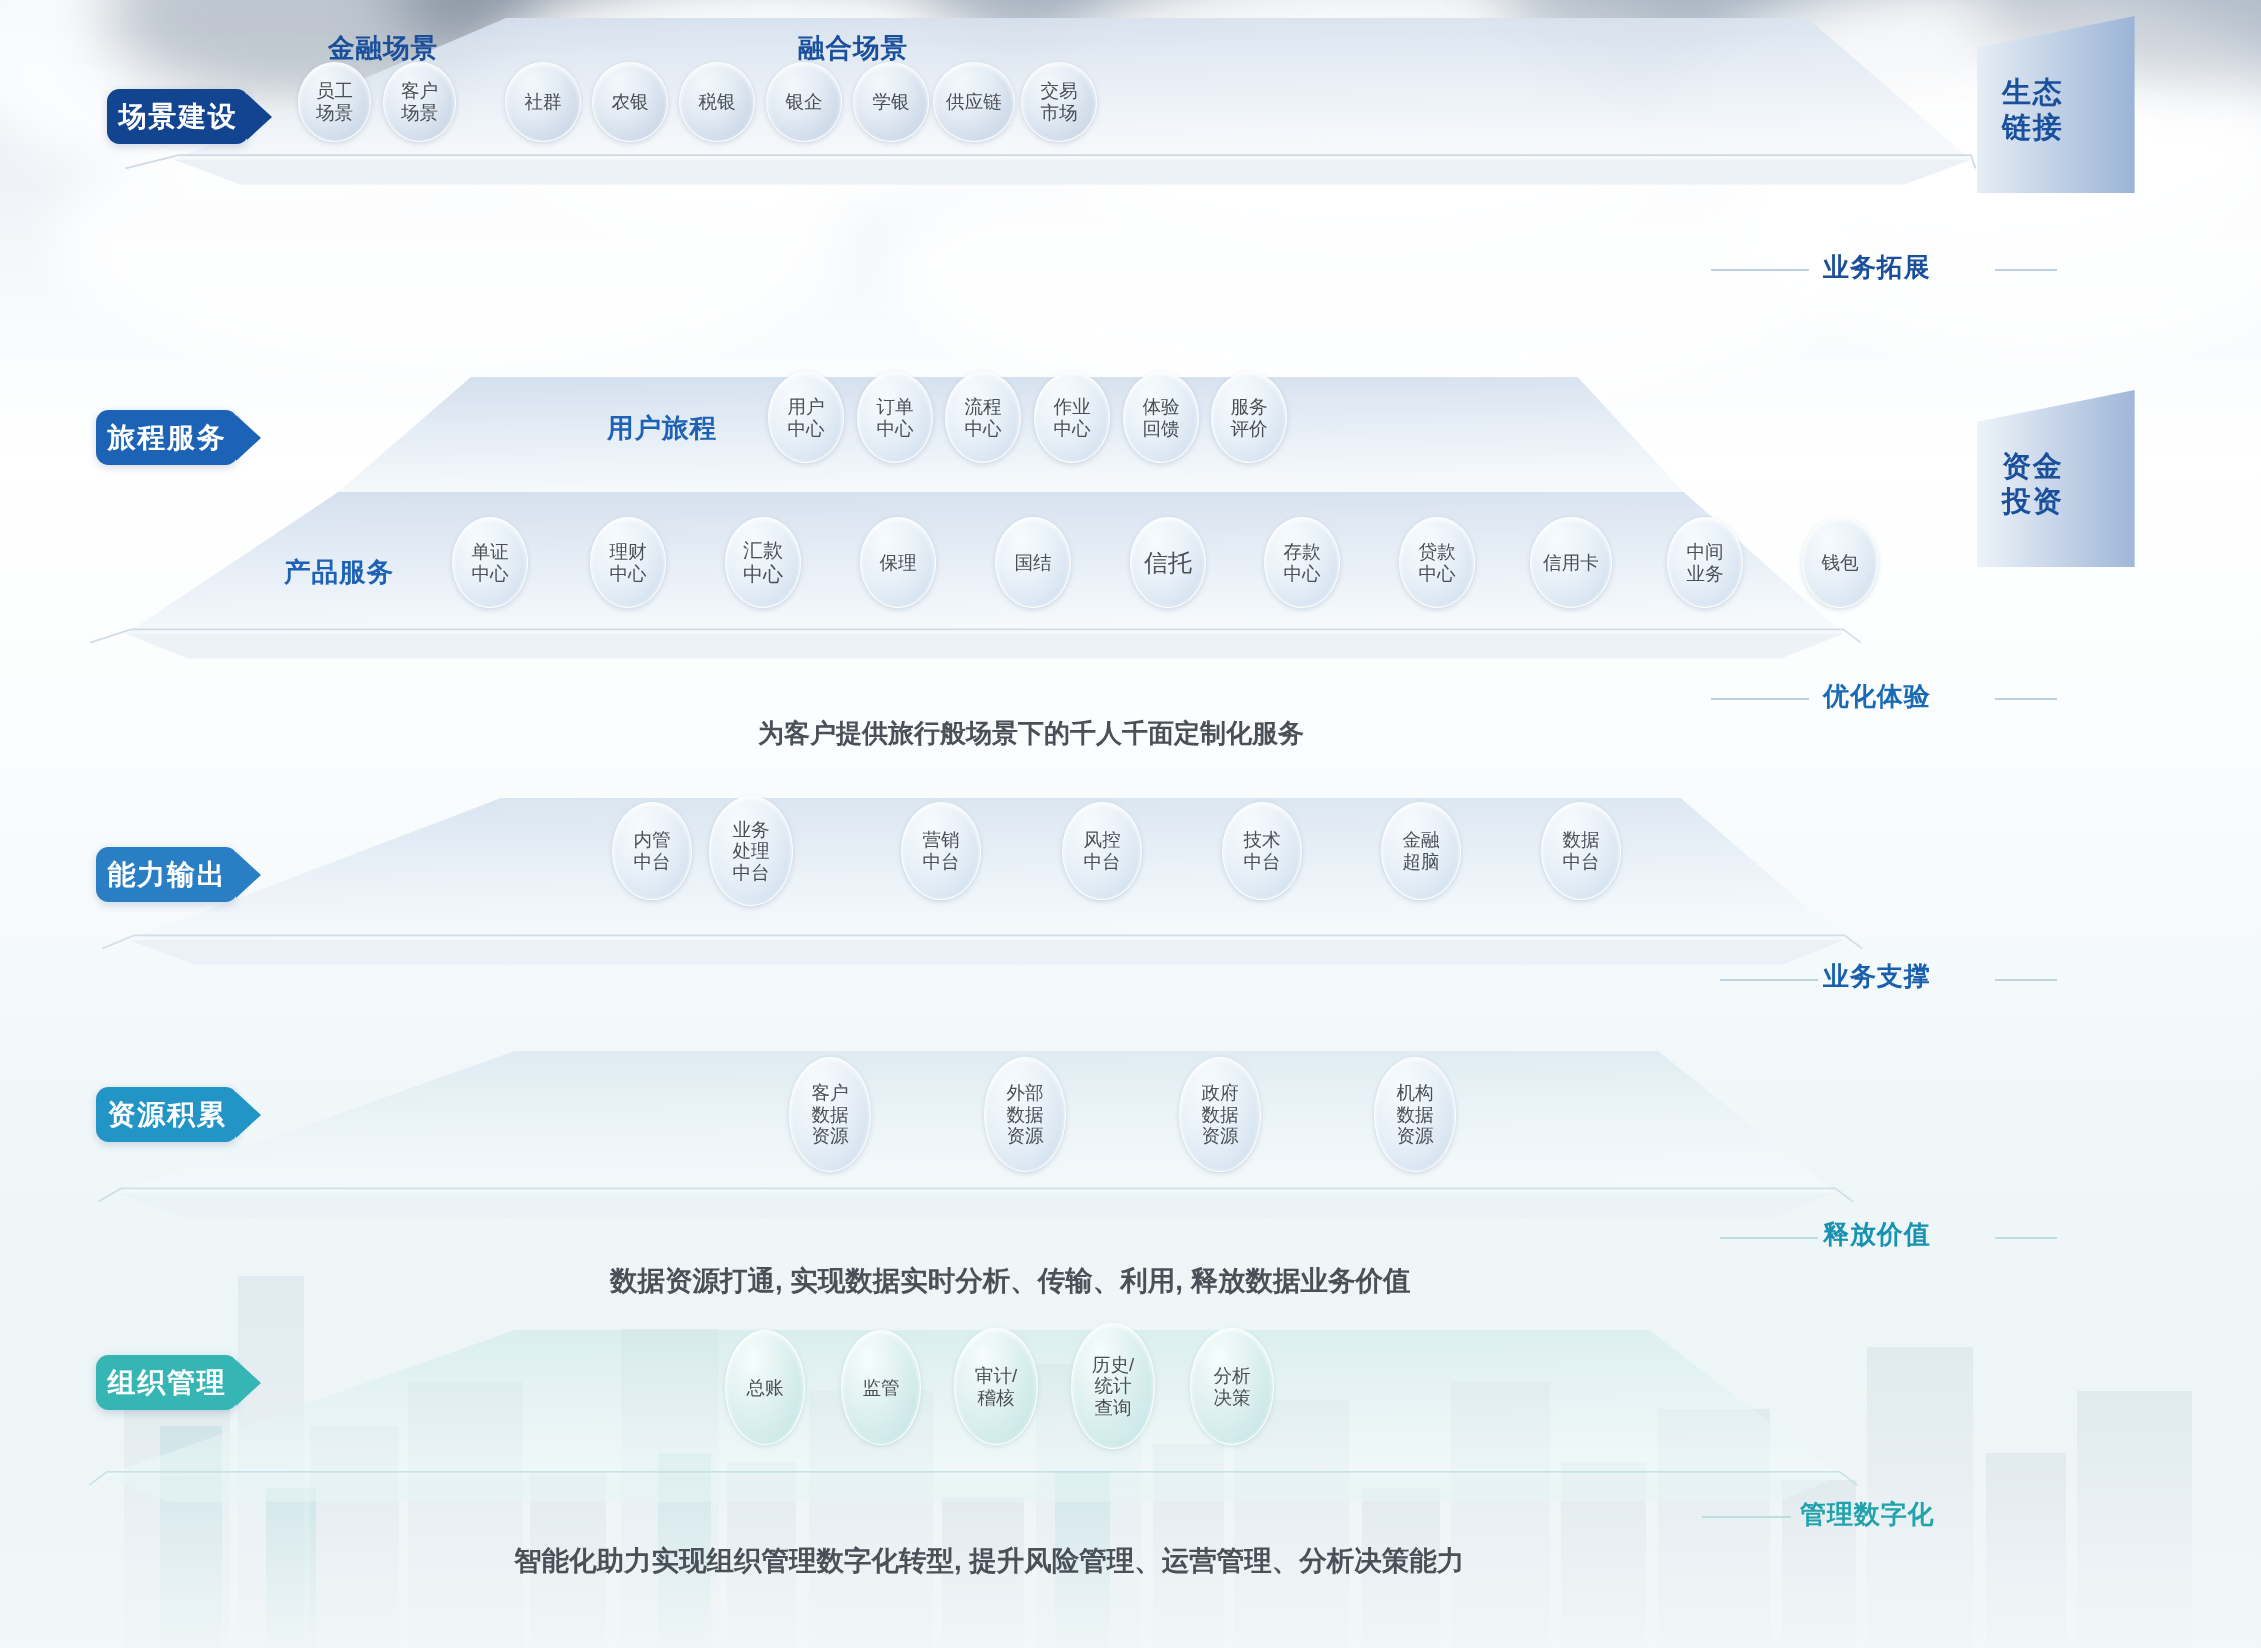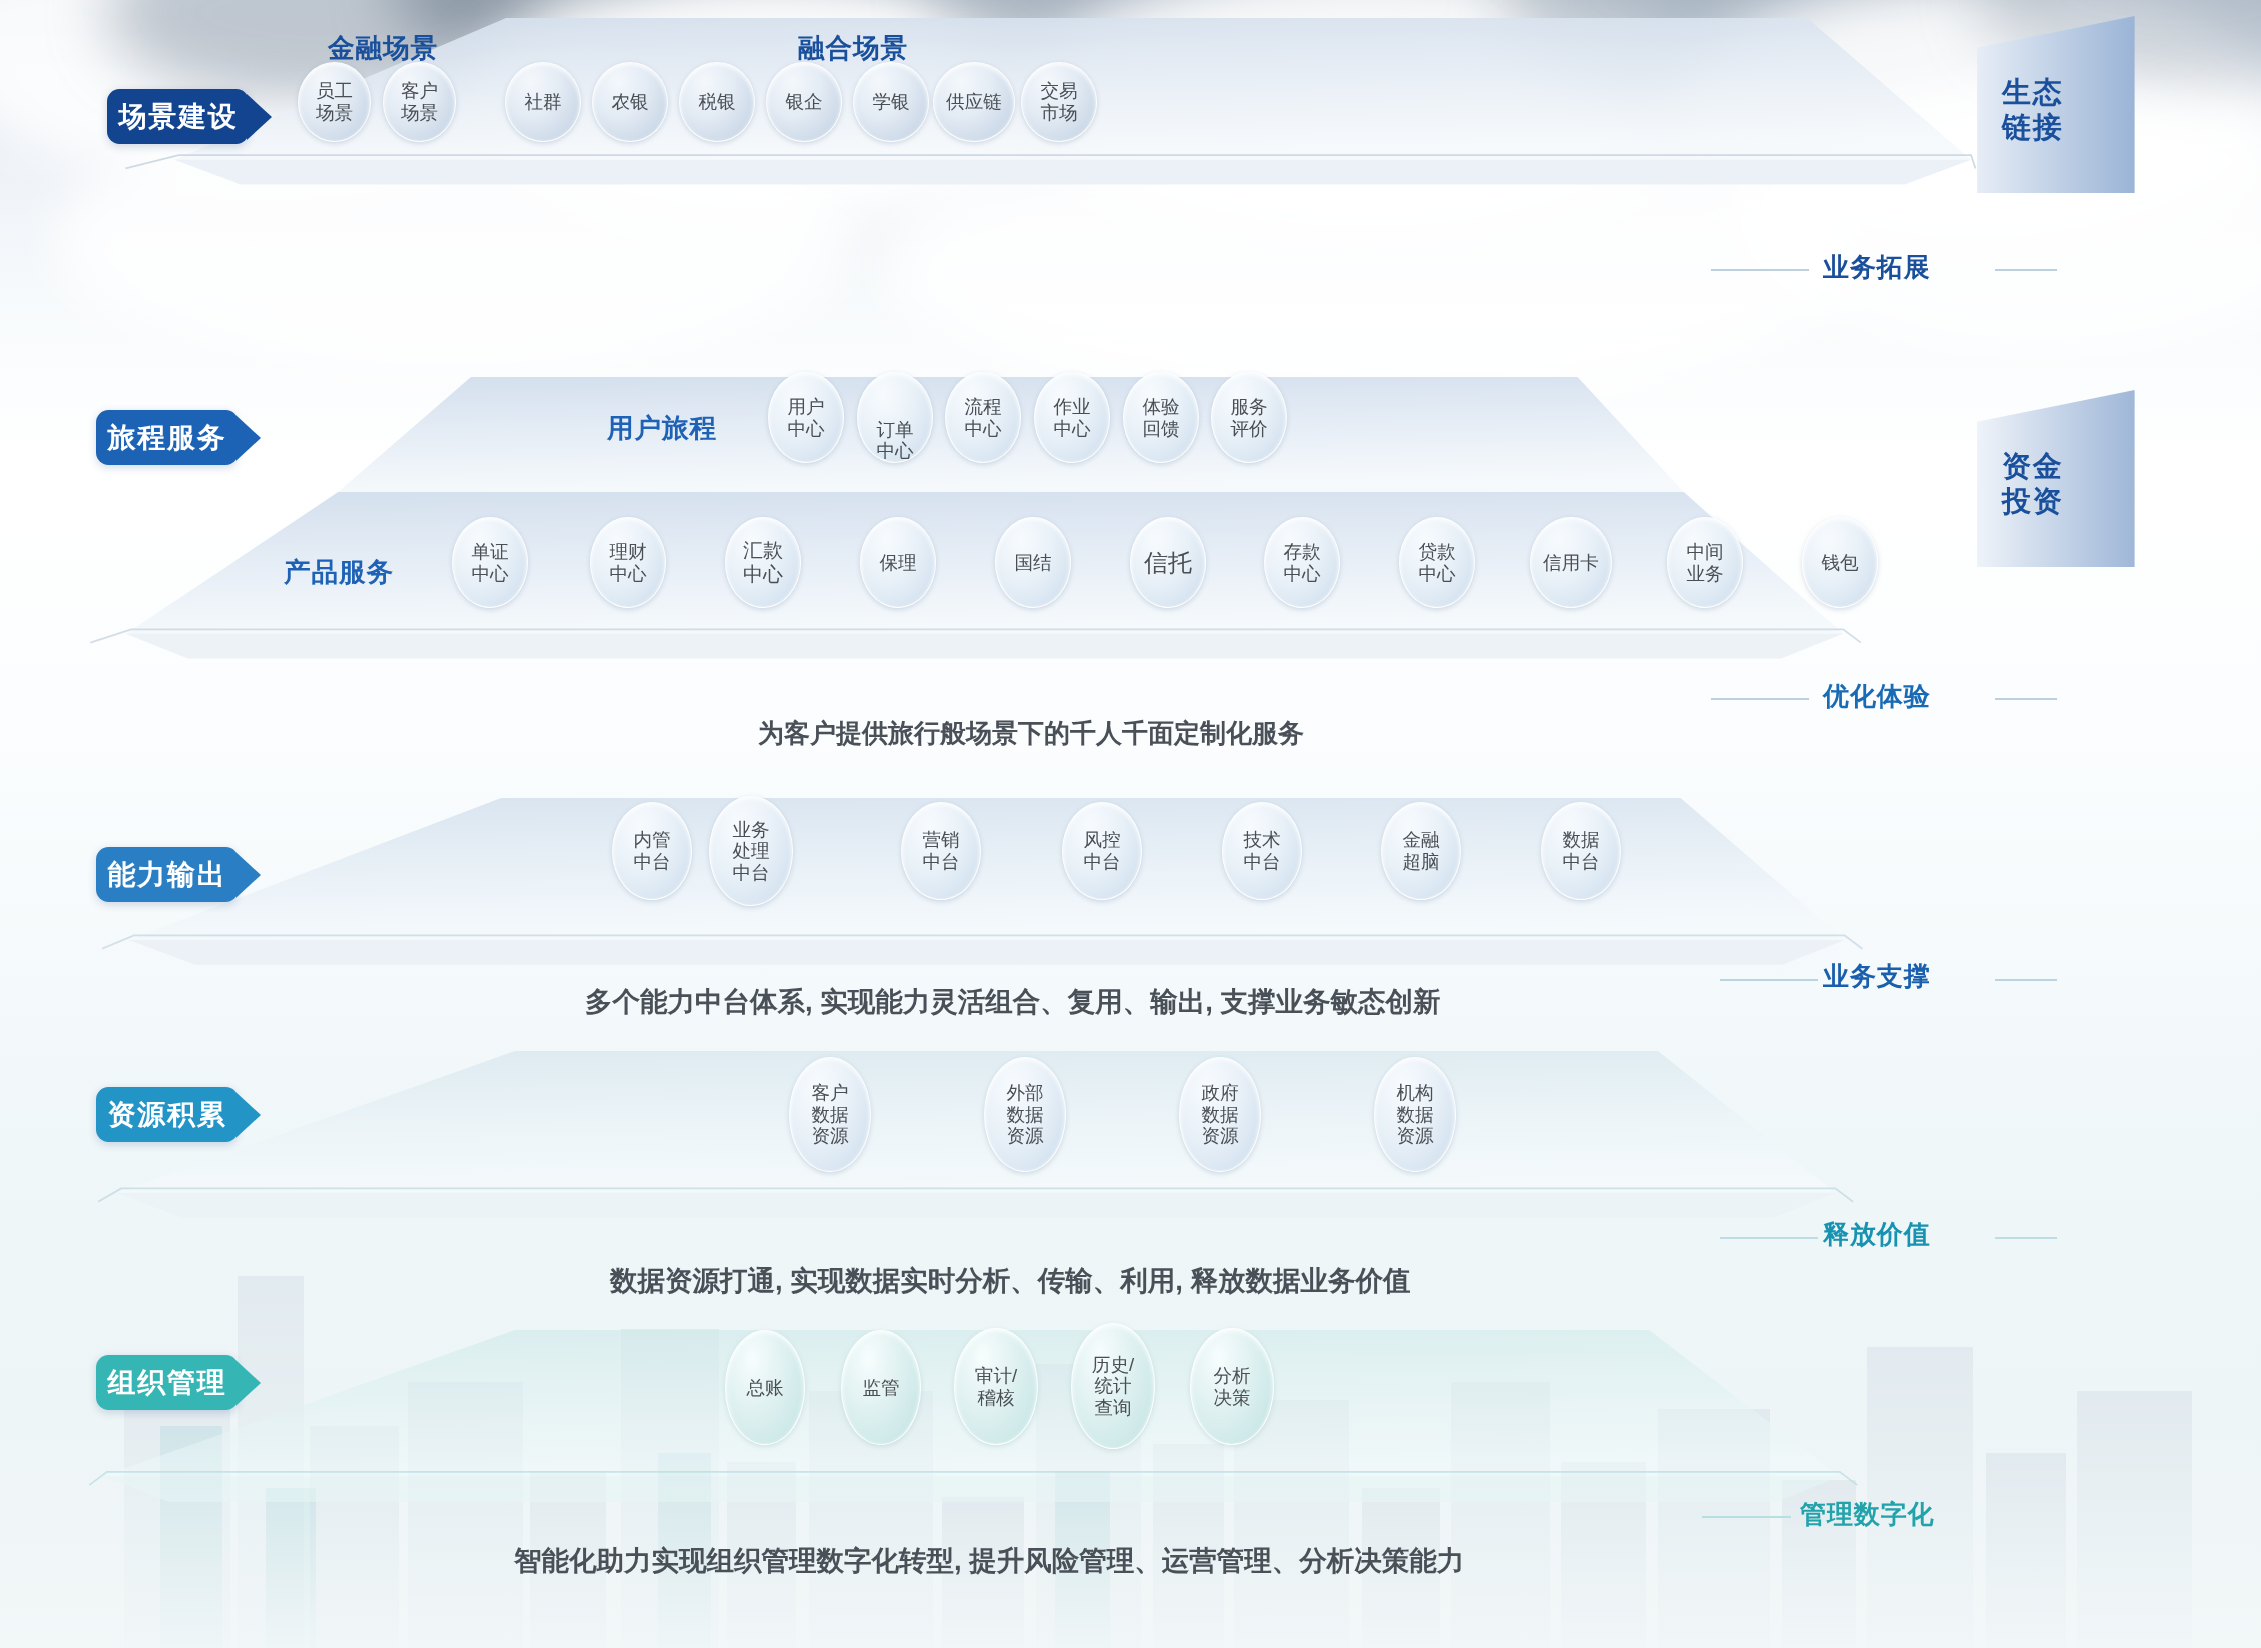--- a/index.html
+++ b/index.html
@@ -326,21 +326,21 @@
   </div>
 
   <div class="rowLabel" style="left:607px; top:410px; font-size:26.6px;">用户旅程</div>
 
   <div class="node lblue" style="left:768px; top:372px; width:74px; height:89px; font-size:18.6px;">
     <div>
         <span>用户</span>
         <span>中心</span>
       </div>
   </div>
-  <div class="node lblue" style="left:857px; top:372px; width:74px; height:89px; font-size:18.6px;align-items:flex-end;">
+  <div class="node lblue" style="left:857px; top:372px; width:74px; height:89px; font-size:18.6px;">
     <div>
         <span>订单</span>
         <span>中心</span>
       </div>
   </div>
   <div class="node lblue" style="left:945px; top:372px; width:74px; height:89px; font-size:18.6px;">
     <div>
         <span>流程</span>
         <span>中心</span>
       </div>
@@ -510,21 +510,20 @@
     <div>
         <span>数据</span>
         <span>中台</span>
       </div>
   </div>
 
   <div class="valRule" style="left:1720px; top:979px; width:98px; background:#bcd4e0;"></div>
   <div class="valLabel" style="left:1823px; top:959px; font-size:26px; color:#1a5fae;">业务支撑</div>
   <div class="valRule" style="left:1995px; top:979px; width:62px; background:#bcd4e0;"></div>
 
-  <div class="desc" style="left:585px; top:984px; font-size:27.5px;">多个能力中台体系, 实现能力灵活组合、复用、输出, 支撑业务敏态创新</div>
 
   <div class="trap" style="left:98px; top:1051px; width:1897px; height:195px;">
     <svg width="1897" height="195" viewBox="0 0 2140 220">
       <defs>
         <linearGradient id="g4" x1="0" y1="0" x2="0.12" y2="1">
           <stop offset="0%" stop-color="#d8e7ee" stop-opacity="0.8"></stop>
           <stop offset="60%" stop-color="#ecf4f8" stop-opacity="0.76"></stop>
           <stop offset="100%" stop-color="#f5fafc" stop-opacity="0.74"></stop>
         </linearGradient>
       </defs>

